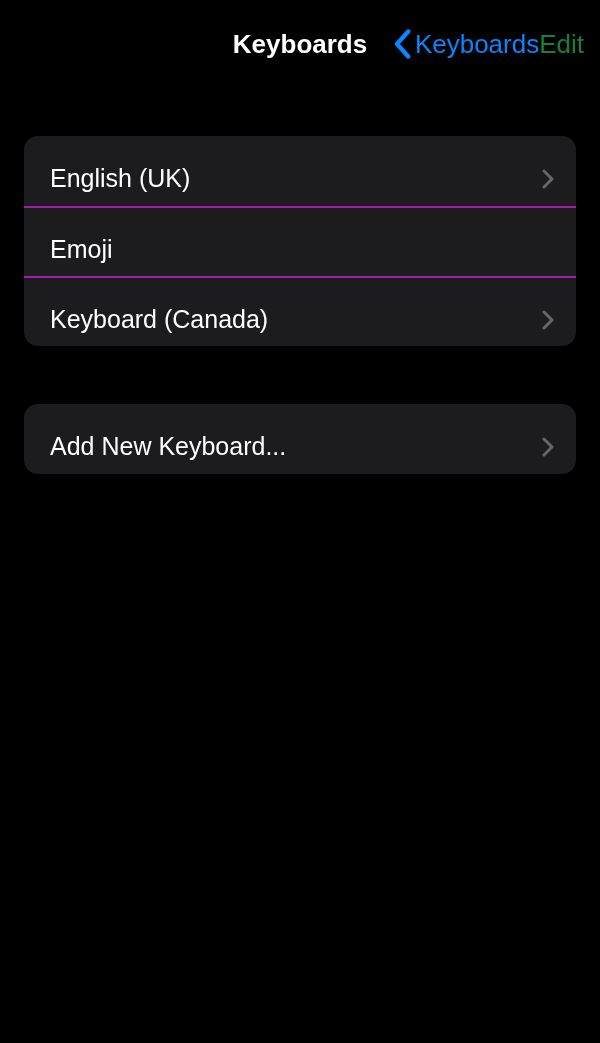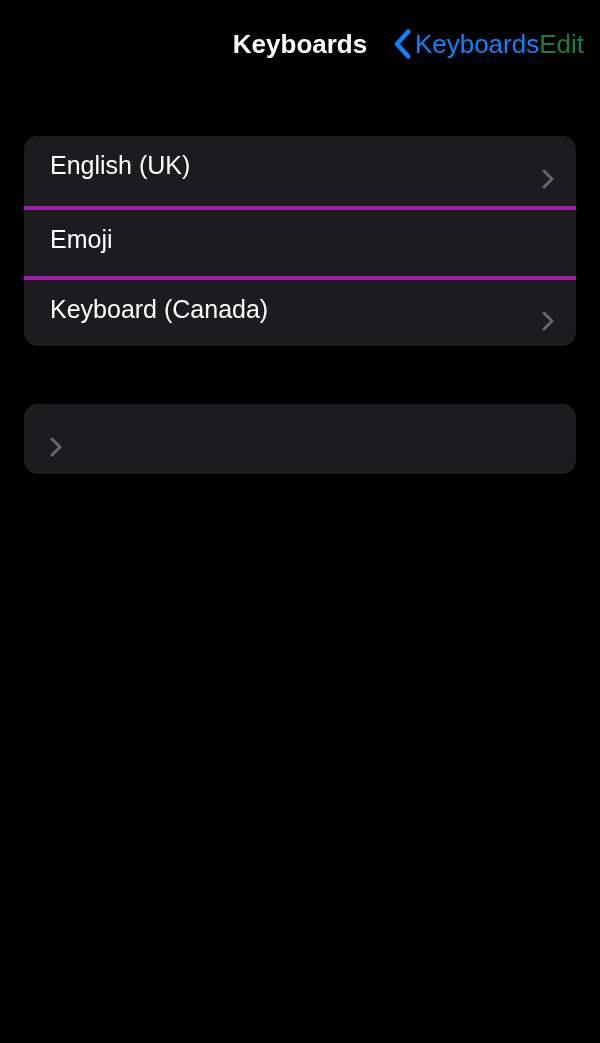--- a/index.html
+++ b/index.html
@@ -59,26 +59,27 @@
       background: #1c1c1e;
       border-radius: 14px;
       overflow: hidden;
       margin-top: 60px;
     }
     .list-group.second {
       margin-top: 58px;
     }
     .list-item {
       display: flex;
+      align-items: center;
       justify-content: space-between;
       min-height: 70px;
       padding: 15px 22px 0 26px;
     }
     .list-item + .list-item {
-      border-top: 4px solid #a21caf;
+      border-top: 2px solid #a21caf;
     }
     .list-item-label {
       font-size: 25px;
       font-weight: 400;
       color: #ffffff;
     }
     .chevron {
       display: flex;
       align-items: center;
     }
@@ -121,20 +122,21 @@
       <span class="chevron">
         <svg width="12" height="20" viewBox="0 0 12 20" fill="none">
           <path d="M2 2 L10 10 L2 18" stroke="#666668" stroke-width="3" stroke-linecap="round" stroke-linejoin="round"></path>
         </svg>
       </span>
     </div>
   </div>
 
   <div class="list-group second">
     <div class="list-item">
+      <span class="list-item-label">Add New Keyboard...</span>
       <span class="chevron">
         <svg width="12" height="20" viewBox="0 0 12 20" fill="none">
           <path d="M2 2 L10 10 L2 18" stroke="#666668" stroke-width="3" stroke-linecap="round" stroke-linejoin="round"></path>
         </svg>
       </span>
     </div>
   </div>
 
 </div>
 

